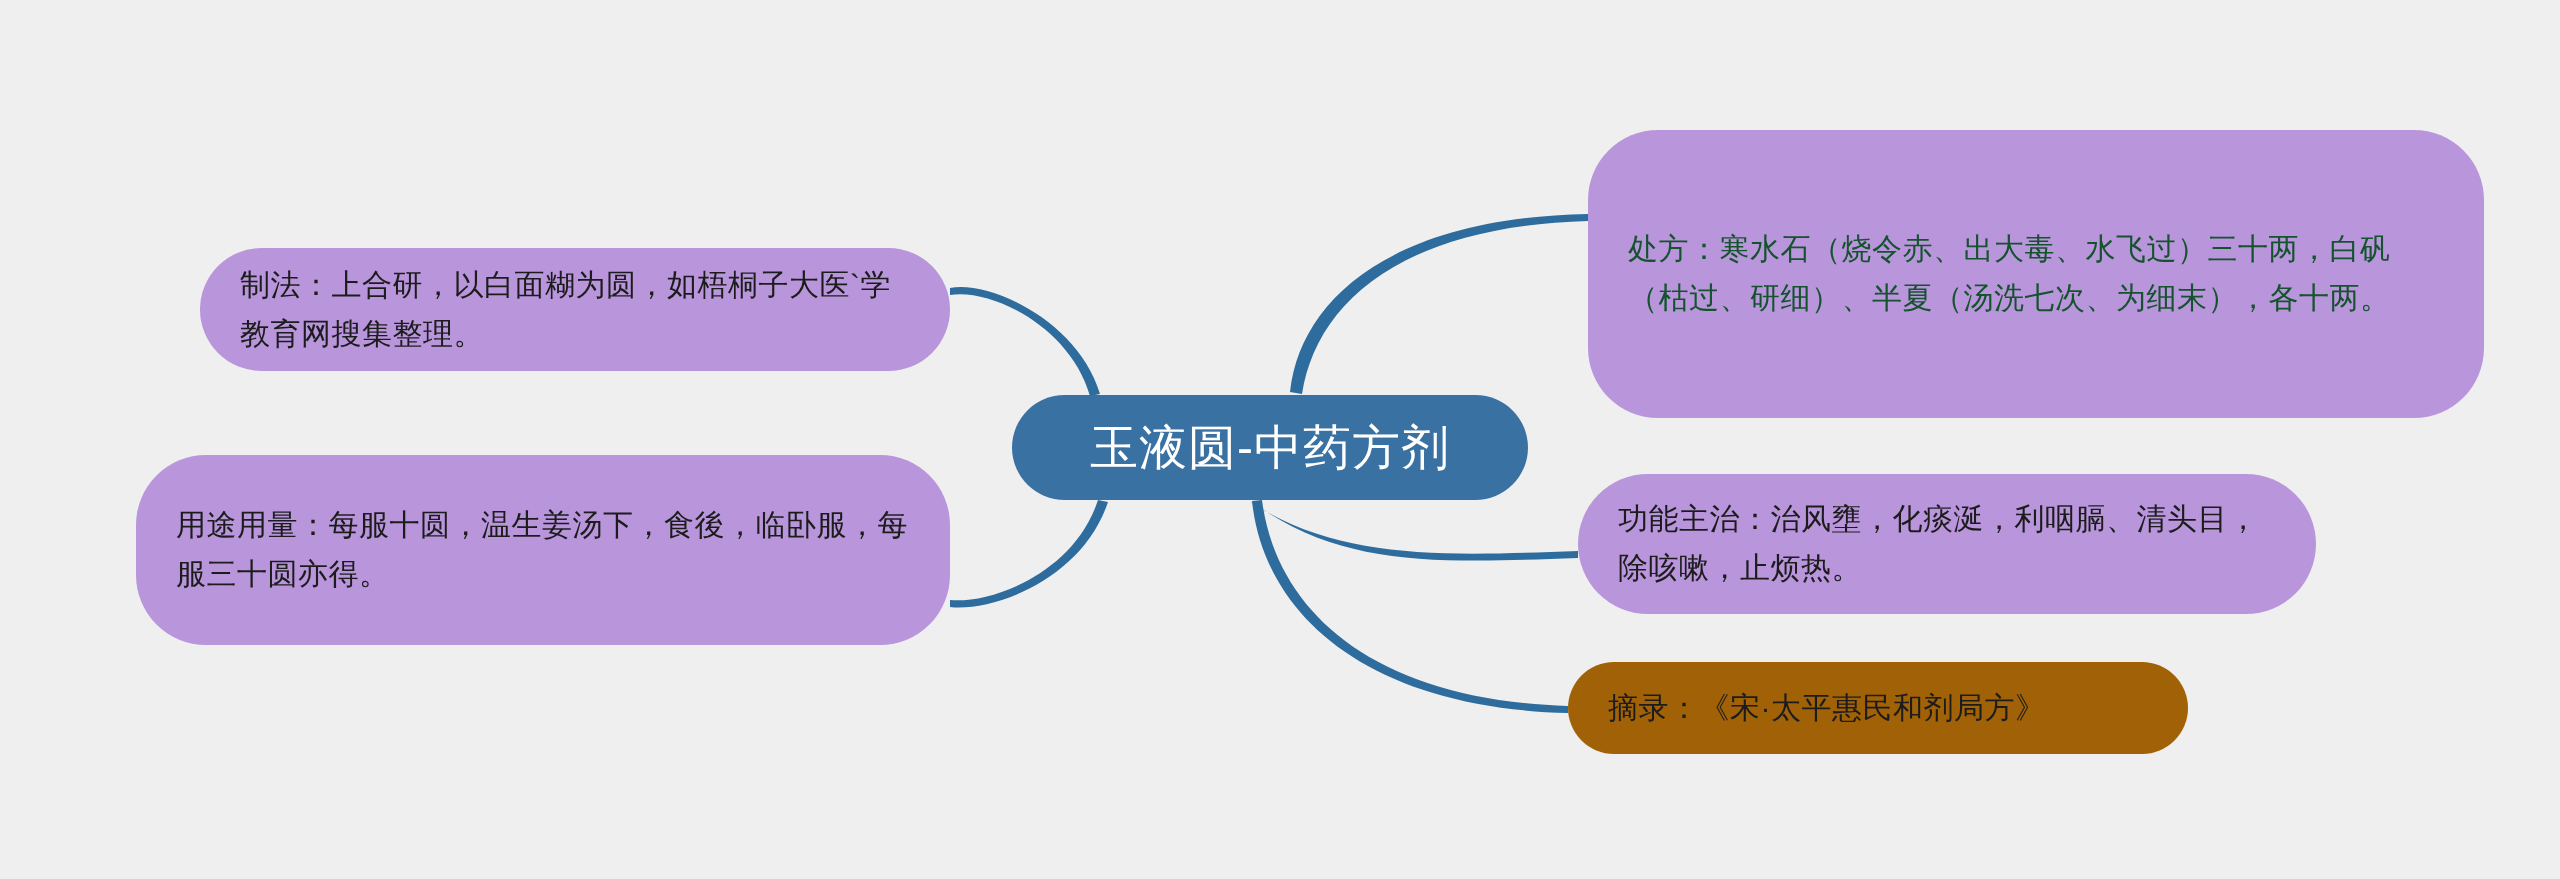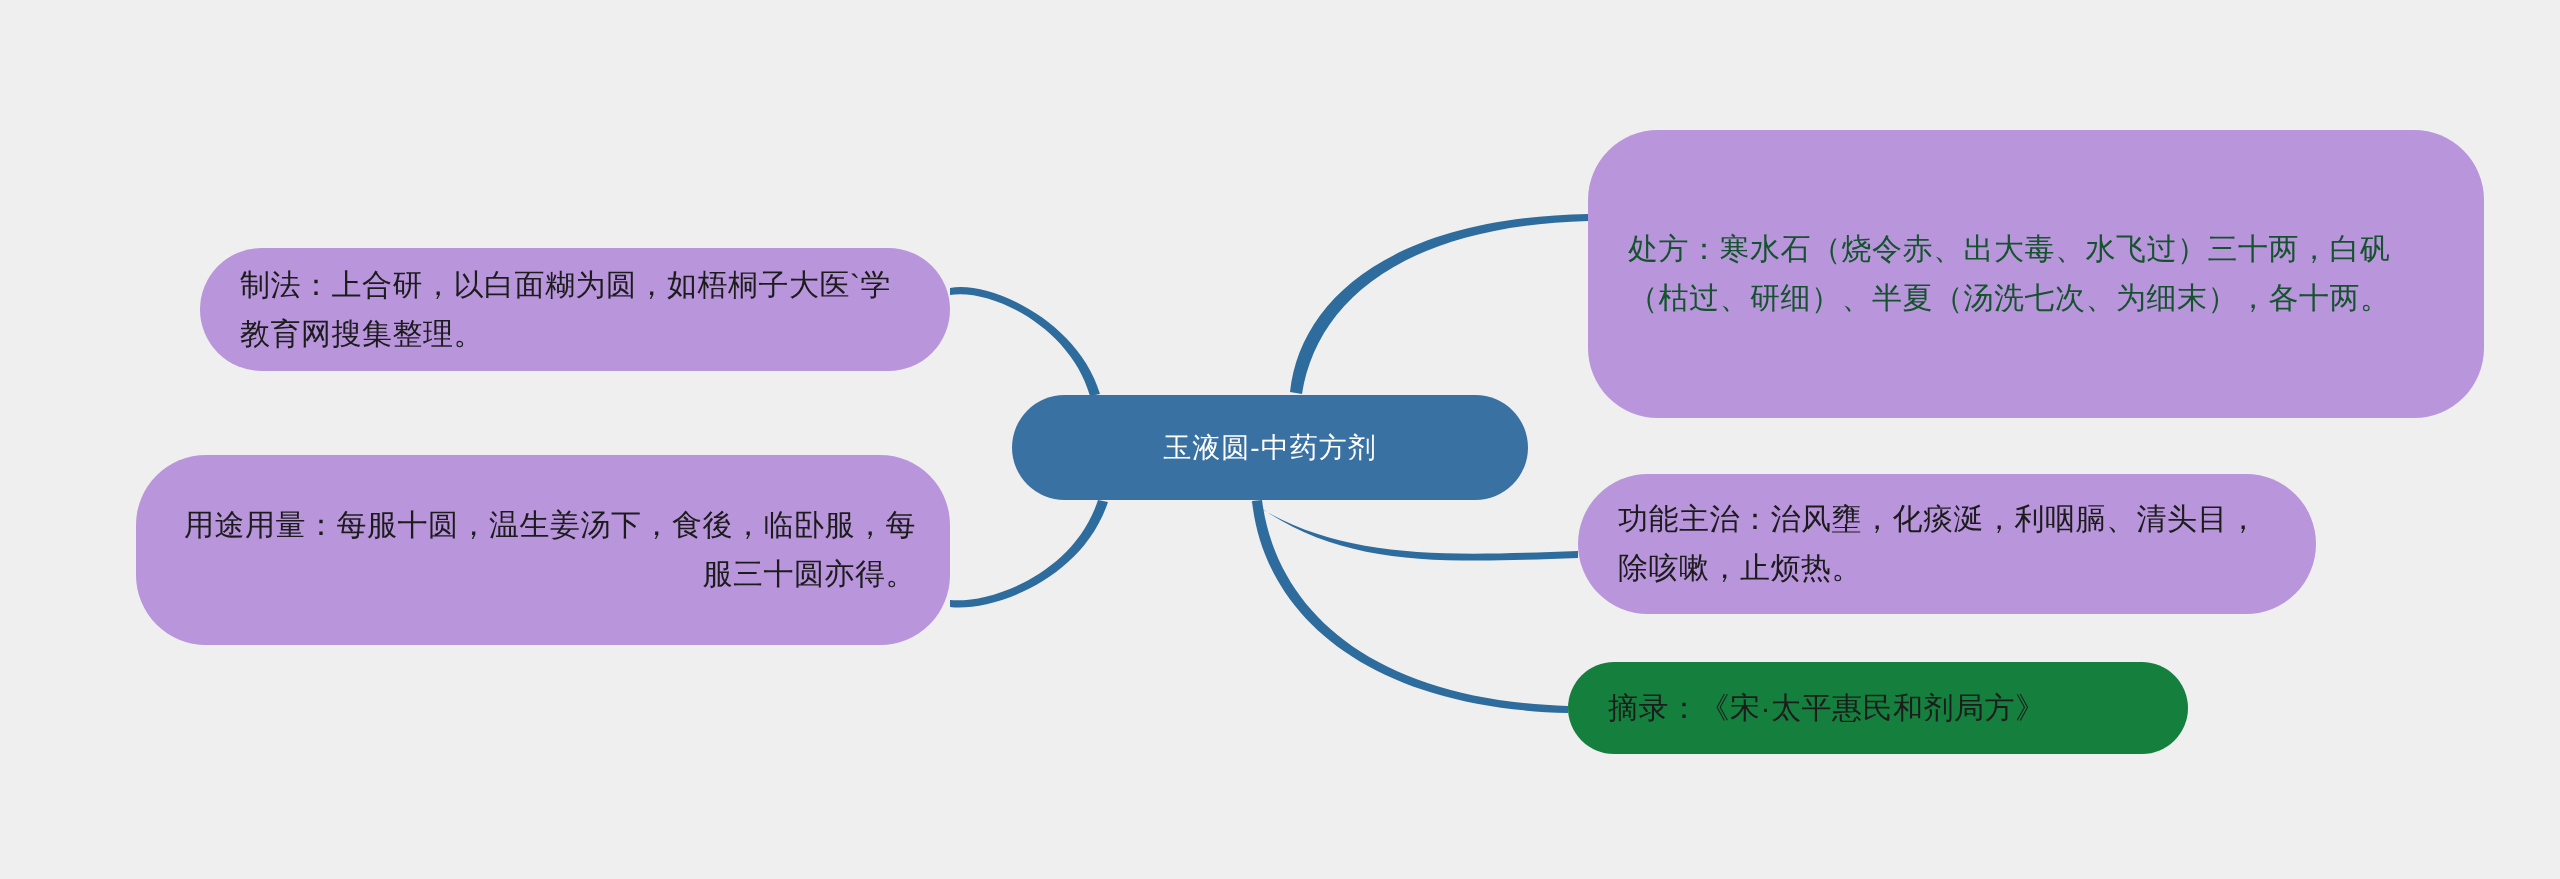--- a/index.html
+++ b/index.html
@@ -42,21 +42,21 @@
     padding: 10px 34px 10px 40px;
   }
   .branch .txt {
     display: block;
     width: 100%;
   }
   .center {
     background: #3a71a3;
     border-radius: 60px;
     color: #ffffff;
-    font-size: 28px;
+    font-size: 48px;
     line-height: 1.2;
     letter-spacing: 1px;
     justify-content: center;
     text-align: center;
     z-index: 5;
   }
 
   
   #node-center      { left: 1012px; top: 395px; width: 516px;  height: 105px; }
   #node-prescription{ left: 1588px; top: 130px; width: 896px;  height: 288px; }
@@ -102,29 +102,29 @@
   </svg>
 
   <div class="node center" id="node-center" style="background: rgb(58, 113, 163); color: rgb(255, 255, 255);">
     <span class="txt">玉液圆-中药方剂</span>
   </div>
 
   <div class="node branch" id="node-method" style="background: rgb(185, 149, 220); color: rgb(28, 28, 28);">
     <span class="txt">制法：上合研，以白面糊为圆，如梧桐子大医`学教育网搜集整理。</span>
   </div>
 
-  <div class="node branch" id="node-dosage" style="background: rgb(185, 149, 220); color: rgb(28, 28, 28); text-align: right;">
+  <div class="node branch" id="node-dosage" style="background: rgb(185, 149, 220); color: rgb(28, 28, 28);">
     <span class="txt">用途用量：每服十圆，温生姜汤下，食後，临卧服，每服三十圆亦得。</span>
   </div>
 
   <div class="node branch" id="node-prescription" style="background: rgb(185, 149, 220); color: #14532d;">
     <span class="txt">处方：寒水石（烧令赤、出大毒、水飞过）三十两，白矾（枯过、研细）、半夏（汤洗七次、为细末），各十两。</span>
   </div>
 
   <div class="node branch" id="node-indications" style="background: rgb(185, 149, 220); color: rgb(28, 28, 28);">
     <span class="txt">功能主治：治风壅，化痰涎，利咽膈、清头目，除咳嗽，止烦热。</span>
   </div>
 
-  <div class="node branch" id="node-source" style="background: #15803d; color: rgb(28, 28, 28);">
+  <div class="node branch" id="node-source" style="background: #a16207; color: rgb(28, 28, 28);">
     <span class="txt">摘录：《宋·太平惠民和剂局方》</span>
   </div>
 
 </div>
 
 </body></html>

